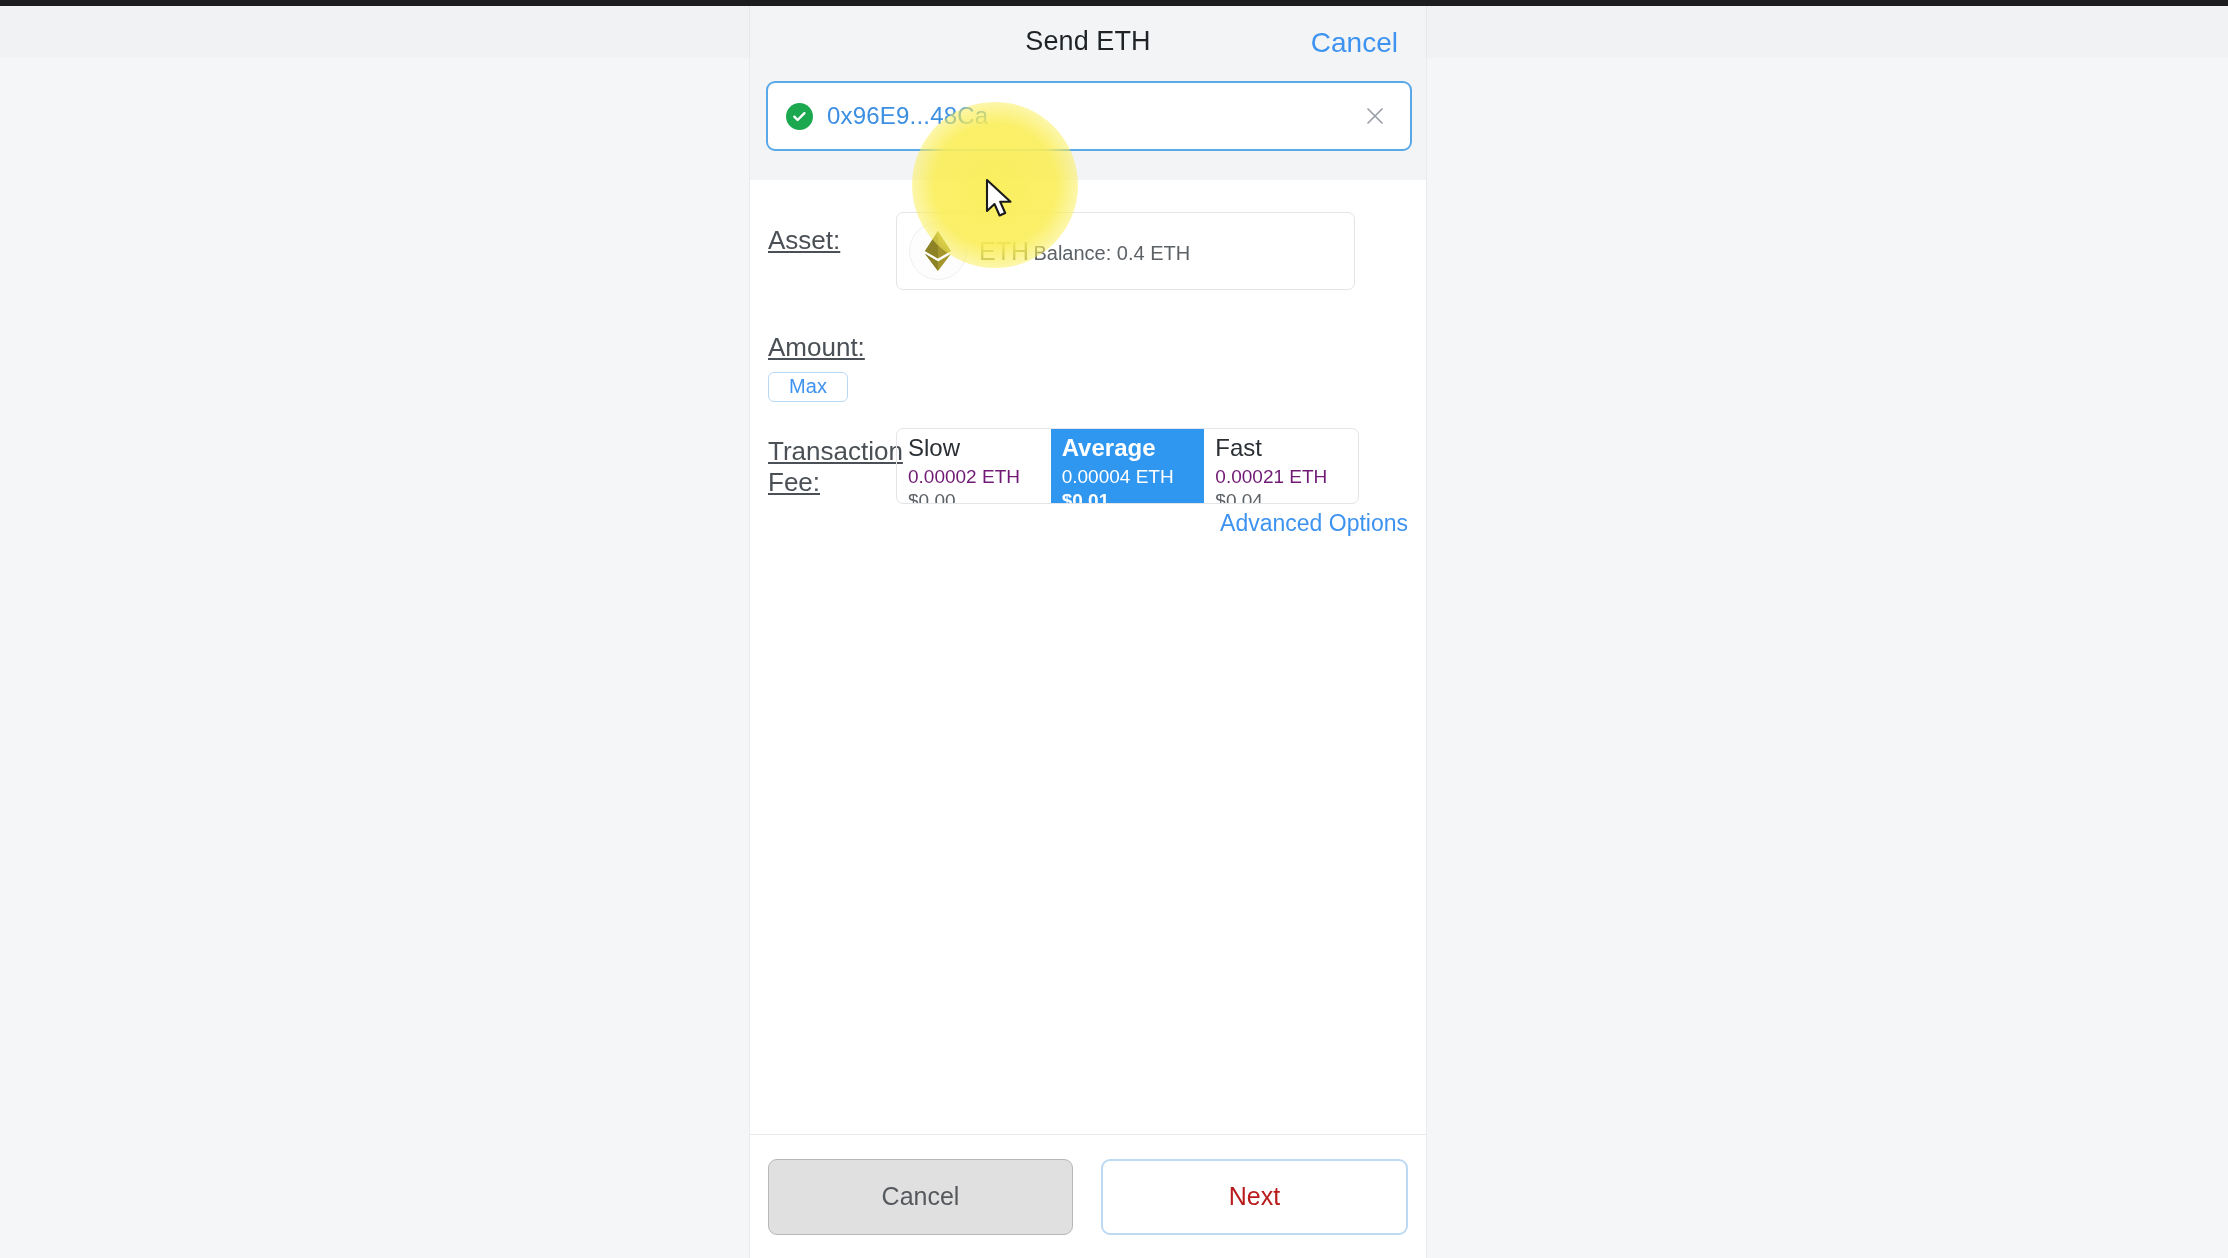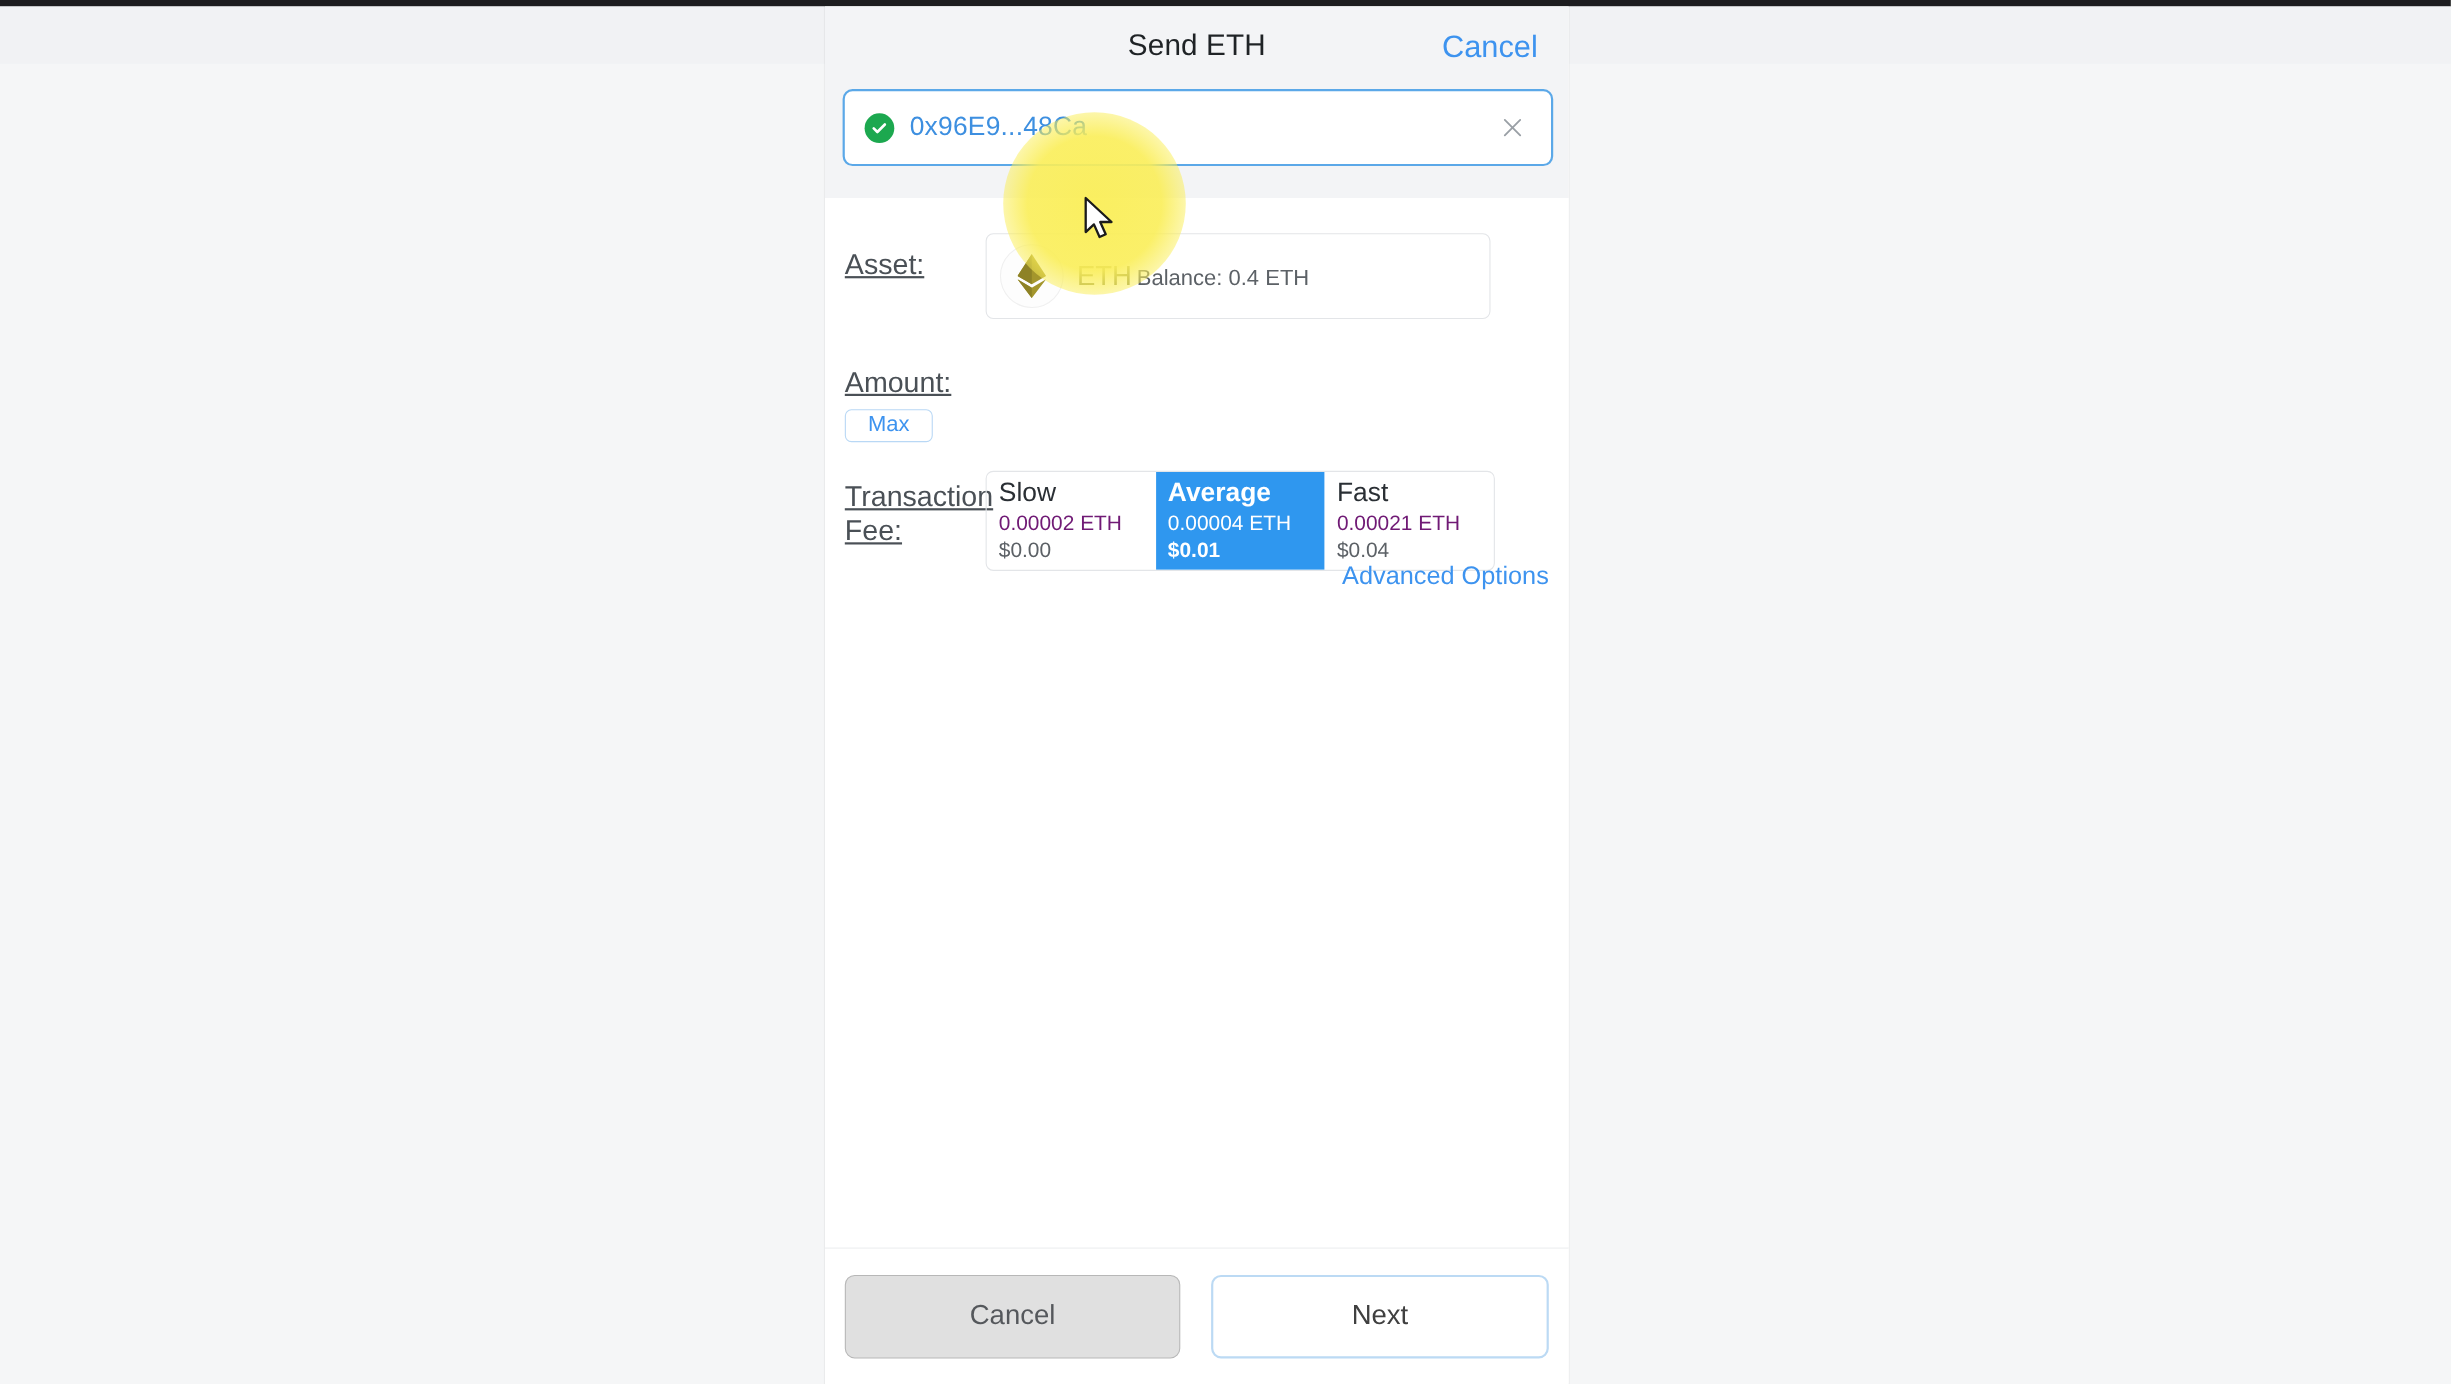--- a/index.html
+++ b/index.html
@@ -205,21 +205,21 @@
     cursor: pointer;
     display: flex;
   }
 
   
   #fee-row { top: 248px; left: 18px; width: 640px; }
   .fee-label { width: 118px; padding-top: 8px; }
   .fee-group {
     margin-left: 10px;
     width: 463px;
-    height: 91px;
+    height: 76px;
     border: 1px solid #e3e5e8;
     border-radius: 7px;
     display: flex;
     overflow: hidden;
   }
   .fee-opt {
     flex: 1;
     padding: 6px 0 0 11px;
     cursor: pointer;
   }
@@ -276,21 +276,21 @@
     cursor: pointer;
   }
   #cancel-button {
     background: #e0e0e0;
     border: 1px solid #b7b7b7;
     color: #55585c;
   }
   #next-button {
     background: #ffffff;
     border: 2px solid #bcdaf4;
-    color: #404040;
+    color: #b91c1c;
   }
 
   
   #click-highlight {
     position: absolute;
     left: 912px;
     top: 102px;
     width: 166px;
     height: 166px;
     border-radius: 50%;

